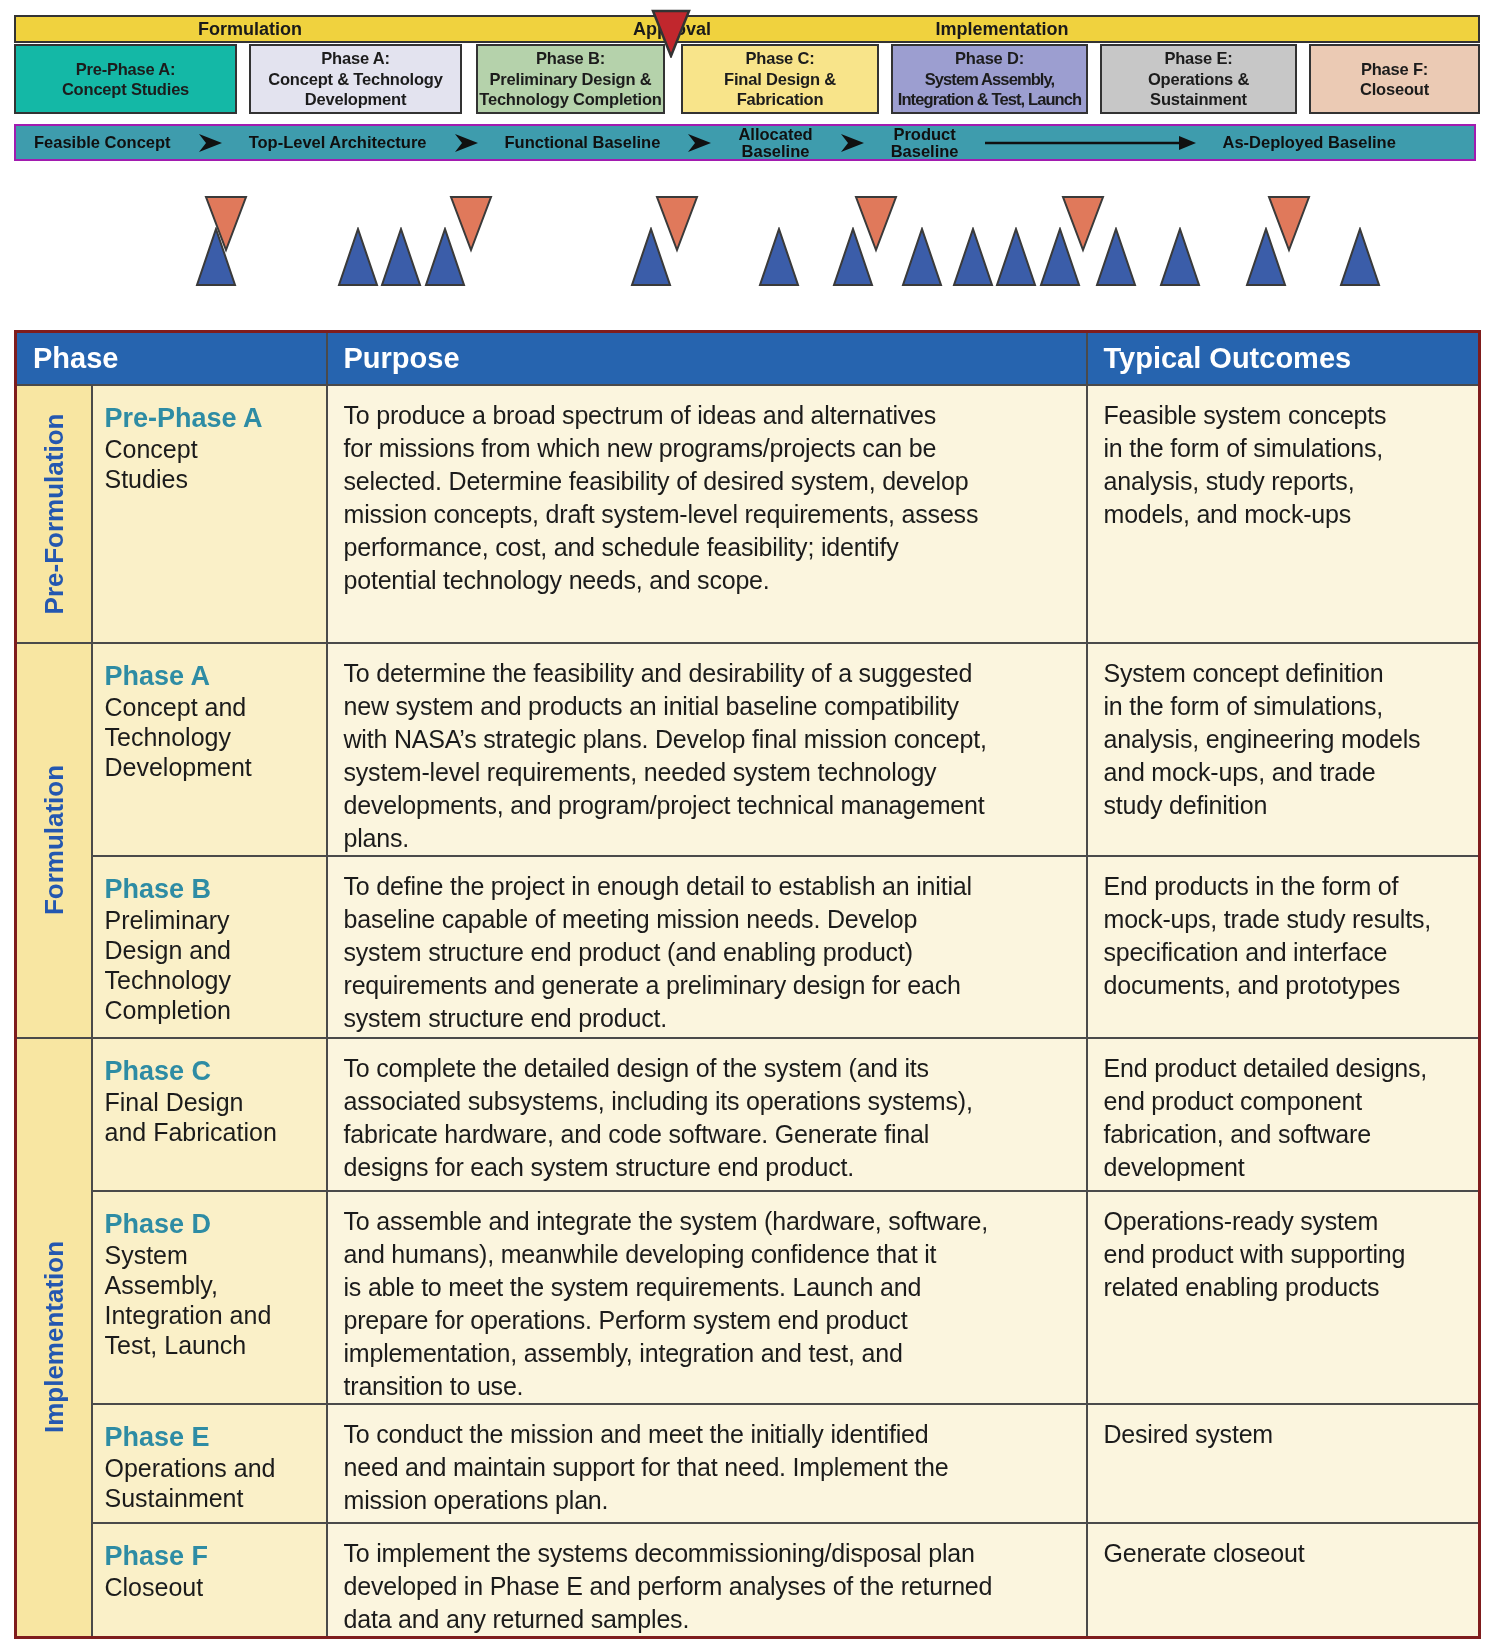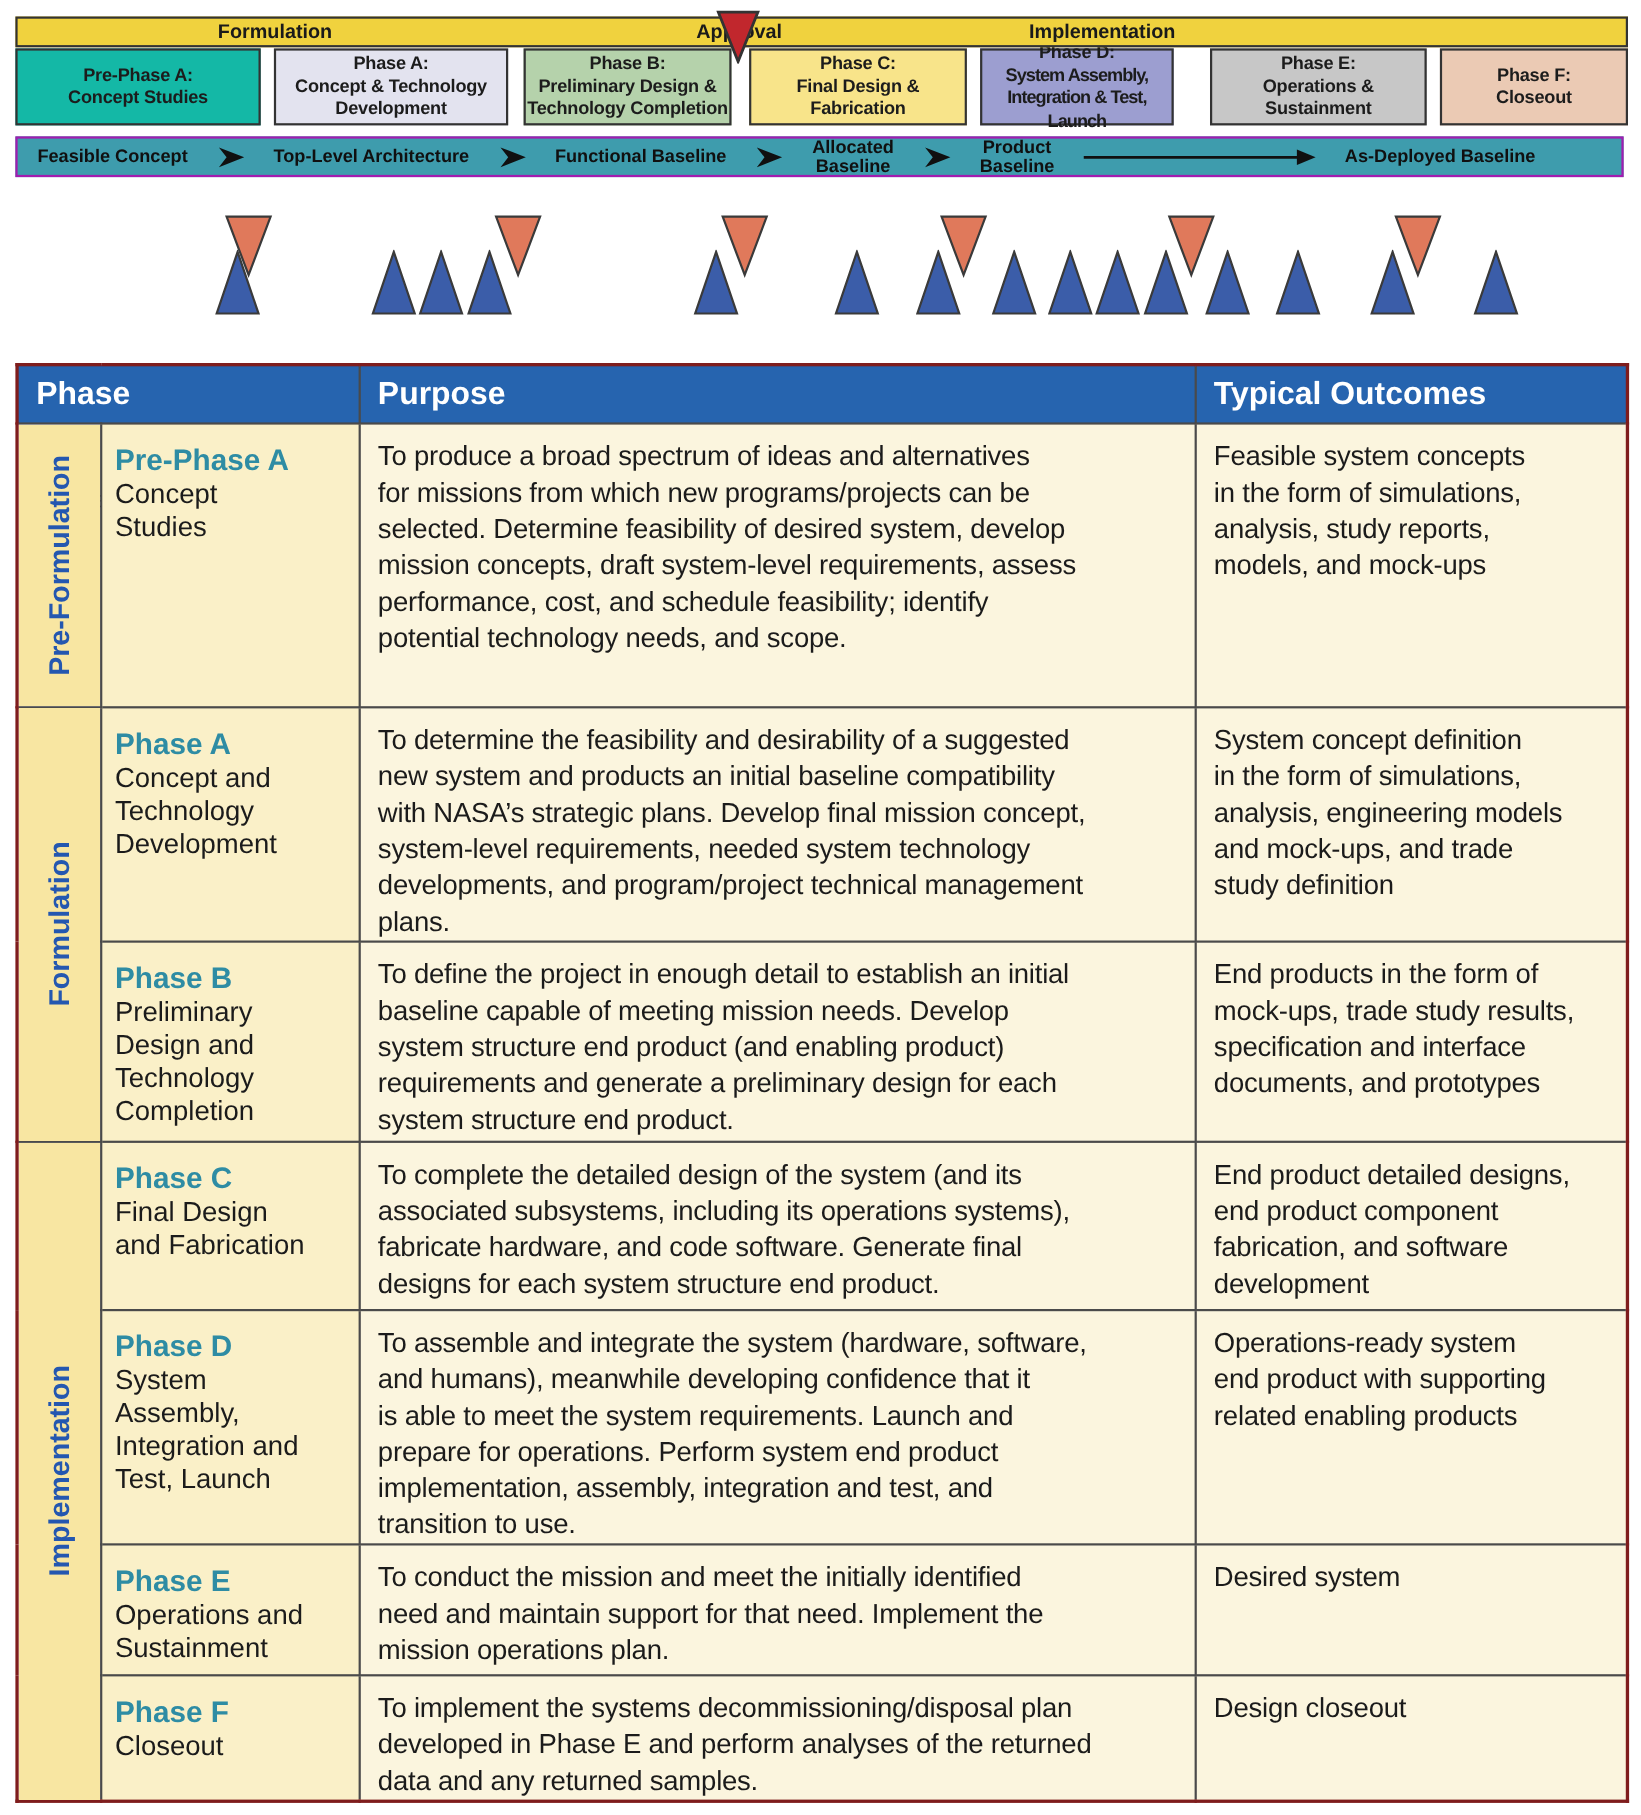--- a/index.html
+++ b/index.html
@@ -79,21 +79,21 @@
   <div class="pbox" style="left: 476px; width: 189px; background-color: rgb(181, 210, 171);" data-name="phase-box-b">
     <div class="box-title" data-name="phase-box-title">Phase B:</div>
     <div class="box-sub" data-name="phase-box-subtitle">Preliminary Design &amp;
 Technology Completion</div>
   </div>
   <div class="pbox" style="left: 681px; width: 198px; background-color: rgb(248, 228, 138);" data-name="phase-box-c">
     <div class="box-title" data-name="phase-box-title">Phase C:</div>
     <div class="box-sub" data-name="phase-box-subtitle">Final Design &amp;
 Fabrication</div>
   </div>
-  <div class="pbox" style="left: 891px; width: 176px; background-color: rgb(156, 158, 208);" data-name="phase-box-d">
+  <div class="pbox" style="left: 891px; width: 197px; background-color: rgb(156, 158, 208);" data-name="phase-box-d">
     <div class="box-title" data-name="phase-box-title">Phase D:</div>
     <div class="box-sub" data-name="phase-box-subtitle">System Assembly,
 Integration &amp; Test, Launch</div>
   </div>
   <div class="pbox" style="left: 1100px; width: 197px; background-color: rgb(199, 199, 199);" data-name="phase-box-e">
     <div class="box-title" data-name="phase-box-title">Phase E:</div>
     <div class="box-sub" data-name="phase-box-subtitle">Operations &amp;
 Sustainment</div>
   </div>
   <div class="pbox" style="left: 1309px; width: 171px; background-color: rgb(235, 202, 180);" data-name="phase-box-f">
@@ -326,17 +326,17 @@
     </tr>
 
     <tr style="height:115px;" data-name="table-row">
       <td class="pcell" data-name="phase-cell" style="background-color: rgb(250, 240, 200);">
         <div class="pname" data-name="phase-name">Phase F</div>
         <div class="pdesc" data-name="phase-desc">Closeout</div>
       </td>
       <td class="txt" data-name="purpose-cell" style="background-color: rgb(251, 245, 222);">To implement the systems decommissioning/disposal plan
 developed in Phase E and perform analyses of the returned
 data and any returned samples.</td>
-      <td class="txt" data-name="outcomes-cell" style="background-color: rgb(251, 245, 222);">Design closeout</td>
+      <td class="txt" data-name="outcomes-cell" style="background-color: rgb(251, 245, 222);">Generate closeout</td>
     </tr>
   </tbody>
     </table>
 </div>
 
 </body></html>

